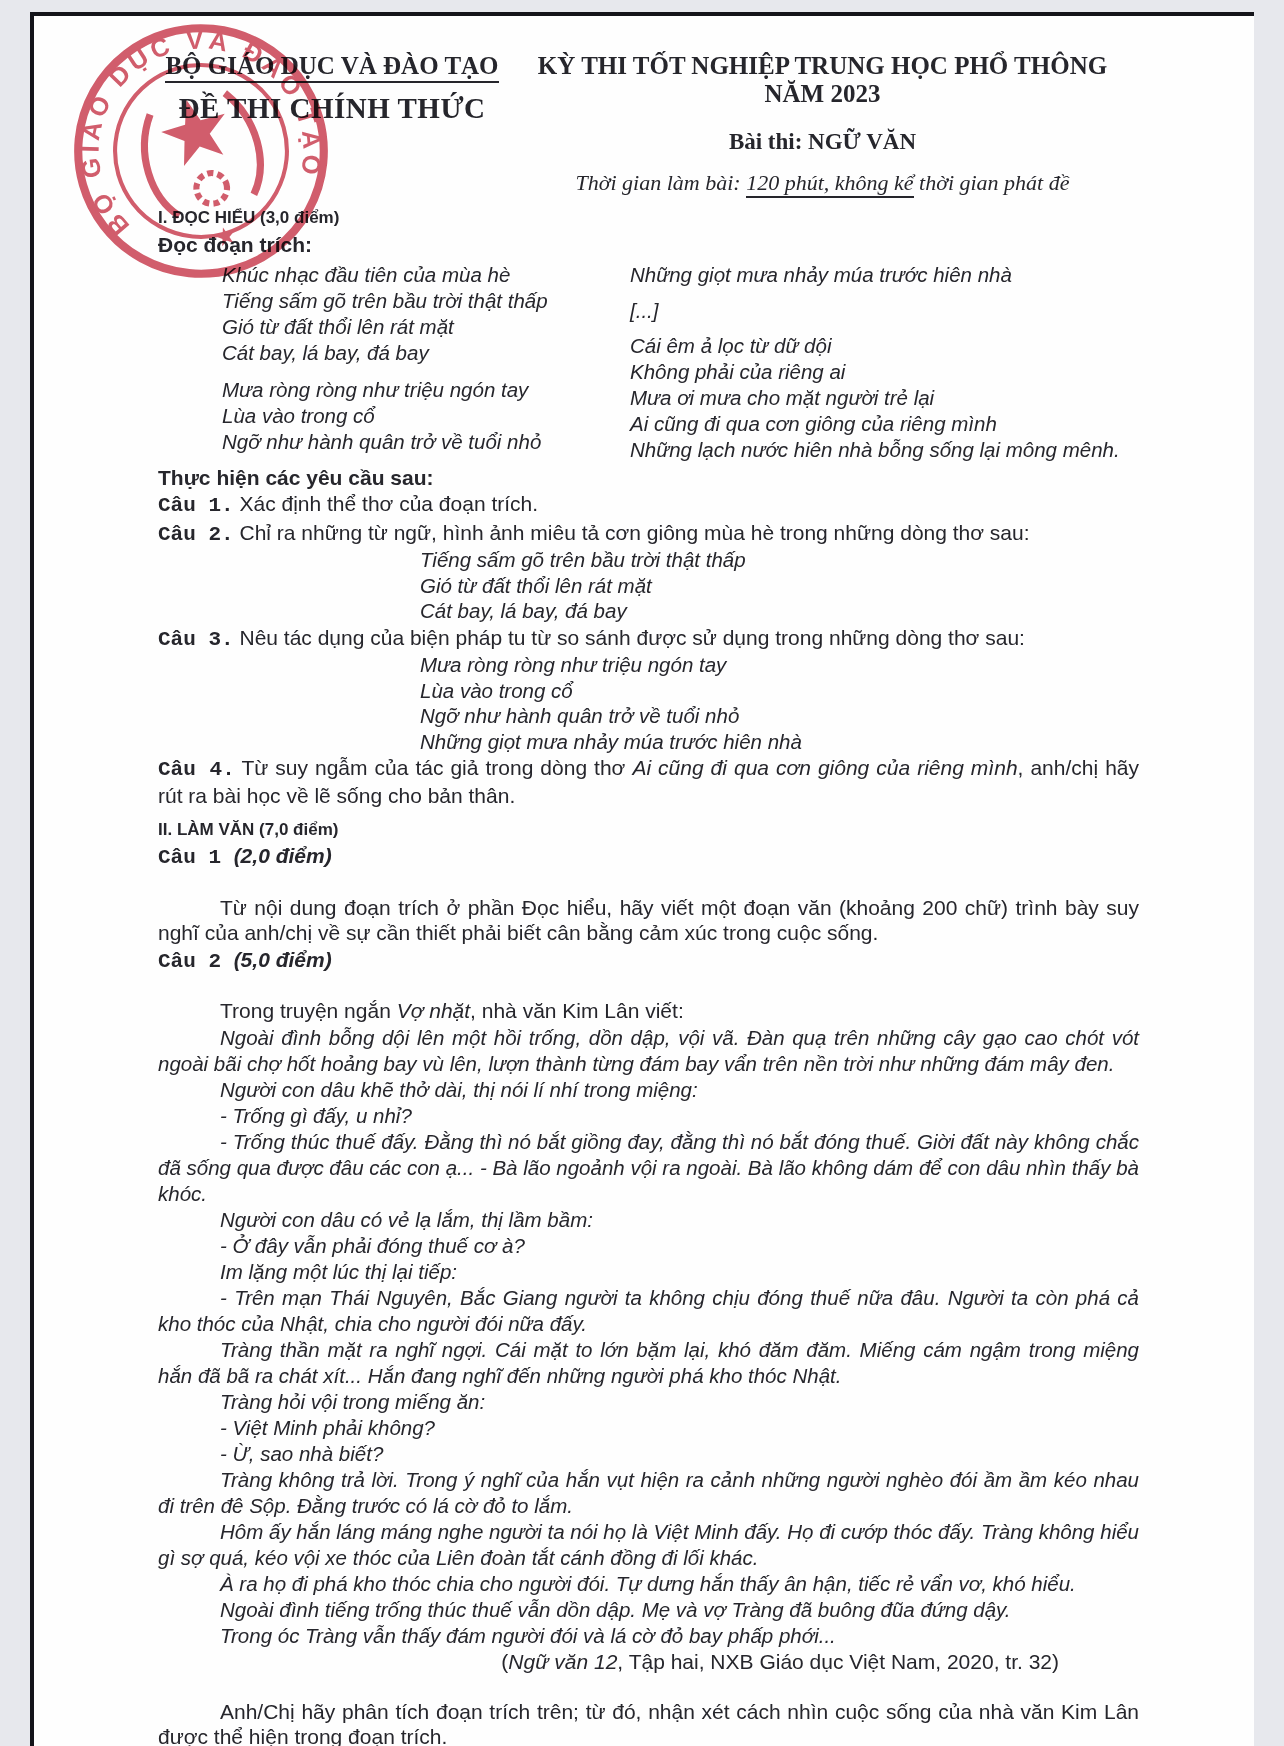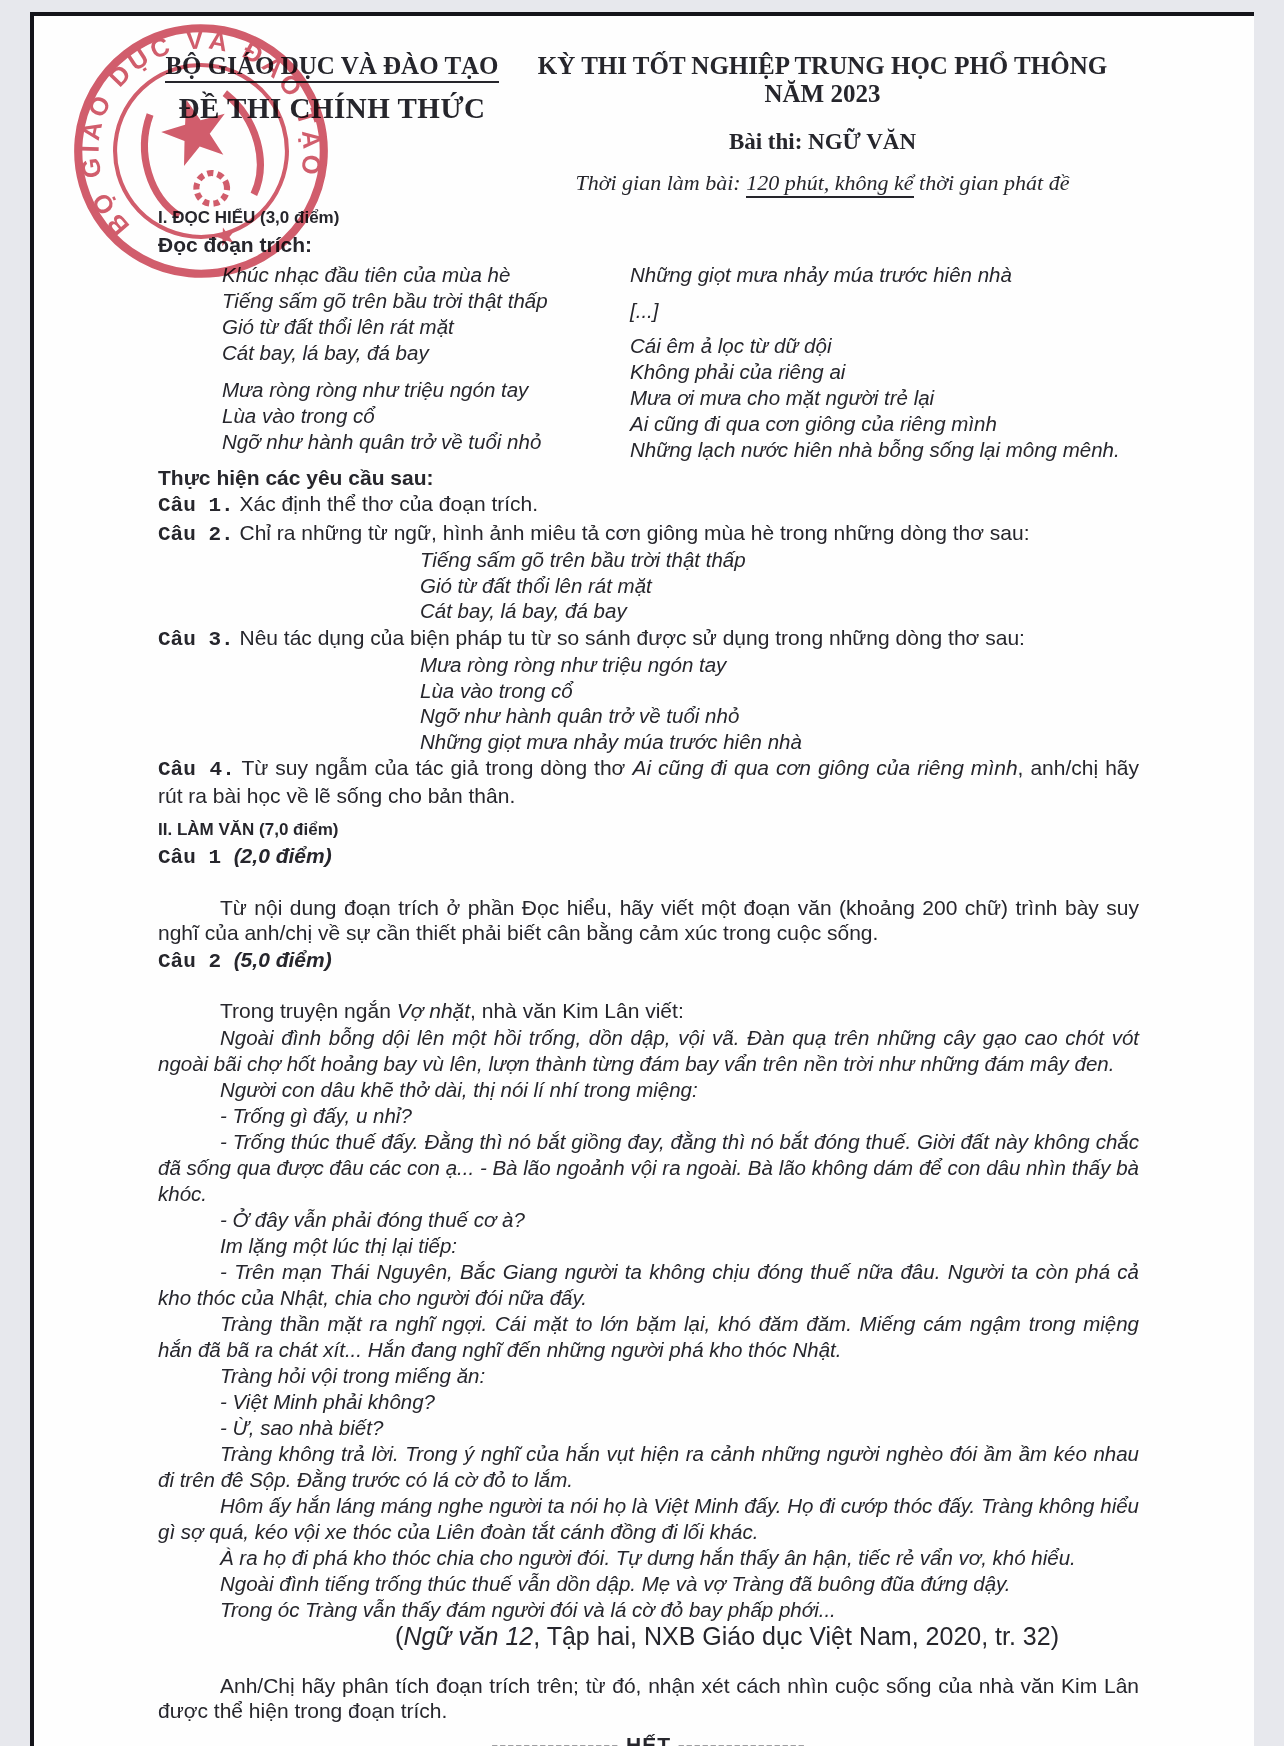--- a/index.html
+++ b/index.html
@@ -62,21 +62,21 @@
 
   .indent { text-indent:62px;margin-top:24px; }
 
   .points { font-style:italic; font-weight:bold; }
 
   .passage { margin-top:1px; }
   .passage p {
     font-style:italic; font-size:20.5px; line-height:26px;
     text-indent:62px; text-align:justify;
   }
-  .writing-source { text-align:right; padding-right:80px; font-size:25px; line-height:26px; }
+  .writing-source { text-align:right; padding-right:80px; font-size:21px; line-height:26px; }
 
   .end-divider { text-align:center; font-size:21px; font-weight:bold; line-height:25px; margin-top:8px; letter-spacing:1px; }
 </style>
 </head>
 <body>
 
 <div class="page">
 
   <div class="stamp">
     <svg width="266" height="266" viewBox="0 0 260 260" xmlns="http://www.w3.org/2000/svg">
@@ -174,20 +174,21 @@
 
     <div class="question"><span class="q-label">Câu 2 </span><span class="points">(5,0 điểm)</span></div>
     <div class="question indent"><span>Trong truyện ngắn </span><span class="it">Vợ nhặt</span><span>, nhà văn Kim Lân viết:</span></div>
 
     <div class="passage">
 
     <p>Ngoài đình bỗng dội lên một hồi trống, dồn dập, vội vã. Đàn quạ trên những cây gạo cao chót vót ngoài bãi chợ hốt hoảng bay vù lên, lượn thành từng đám bay vẩn trên nền trời như những đám mây đen.</p>
         <p>Người con dâu khẽ thở dài, thị nói lí nhí trong miệng:</p>
         <p>- Trống gì đấy, u nhỉ?</p>
         <p>- Trống thúc thuế đấy. Đằng thì nó bắt giồng đay, đằng thì nó bắt đóng thuế. Giời đất này không chắc đã sống qua được đâu các con ạ... - Bà lão ngoảnh vội ra ngoài. Bà lão không dám để con dâu nhìn thấy bà khóc.</p>
+        <p>Người con dâu có vẻ lạ lắm, thị lầm bầm:</p>
         <p>- Ở đây vẫn phải đóng thuế cơ à?</p>
         <p>Im lặng một lúc thị lại tiếp:</p>
         <p>- Trên mạn Thái Nguyên, Bắc Giang người ta không chịu đóng thuế nữa đâu. Người ta còn phá cả kho thóc của Nhật, chia cho người đói nữa đấy.</p>
         <p>Tràng thần mặt ra nghĩ ngợi. Cái mặt to lớn bặm lại, khó đăm đăm. Miếng cám ngậm trong miệng hắn đã bã ra chát xít... Hắn đang nghĩ đến những người phá kho thóc Nhật.</p>
         <p>Tràng hỏi vội trong miếng ăn:</p>
         <p>- Việt Minh phải không?</p>
         <p>- Ừ, sao nhà biết?</p>
         <p>Tràng không trả lời. Trong ý nghĩ của hắn vụt hiện ra cảnh những người nghèo đói ầm ầm kéo nhau đi trên đê Sộp. Đằng trước có lá cờ đỏ to lắm.</p>
         <p>Hôm ấy hắn láng máng nghe người ta nói họ là Việt Minh đấy. Họ đi cướp thóc đấy. Tràng không hiểu gì sợ quá, kéo vội xe thóc của Liên đoàn tắt cánh đồng đi lối khác.</p>
         <p>À ra họ đi phá kho thóc chia cho người đói. Tự dưng hắn thấy ân hận, tiếc rẻ vẩn vơ, khó hiểu.</p>

